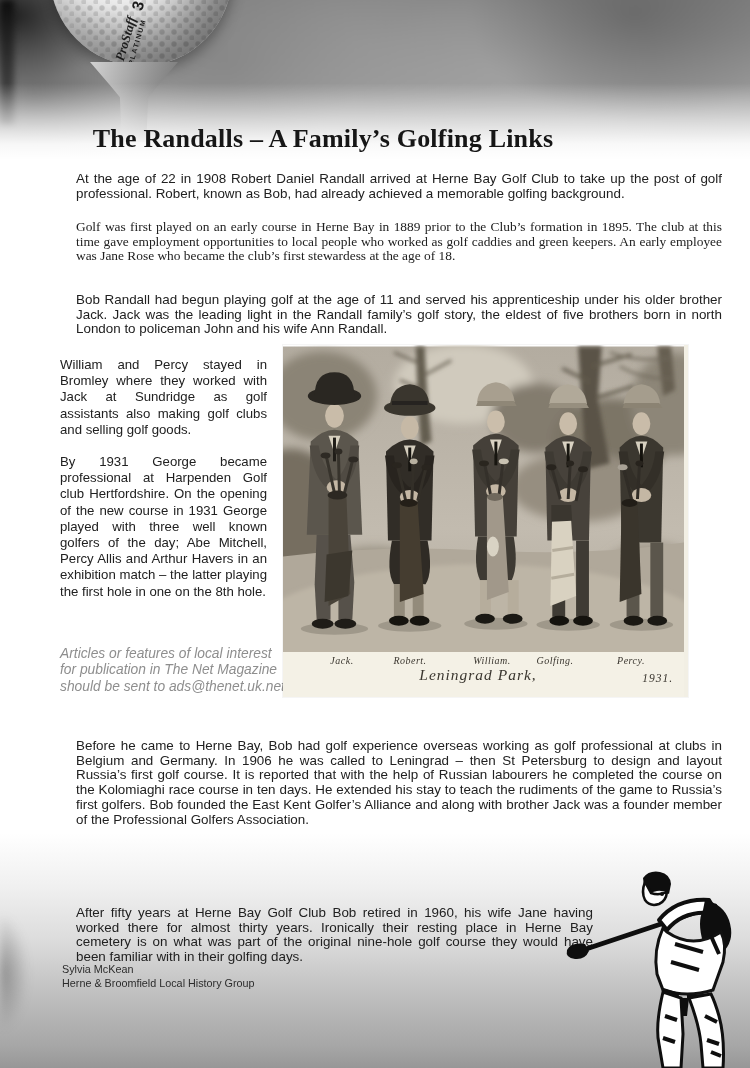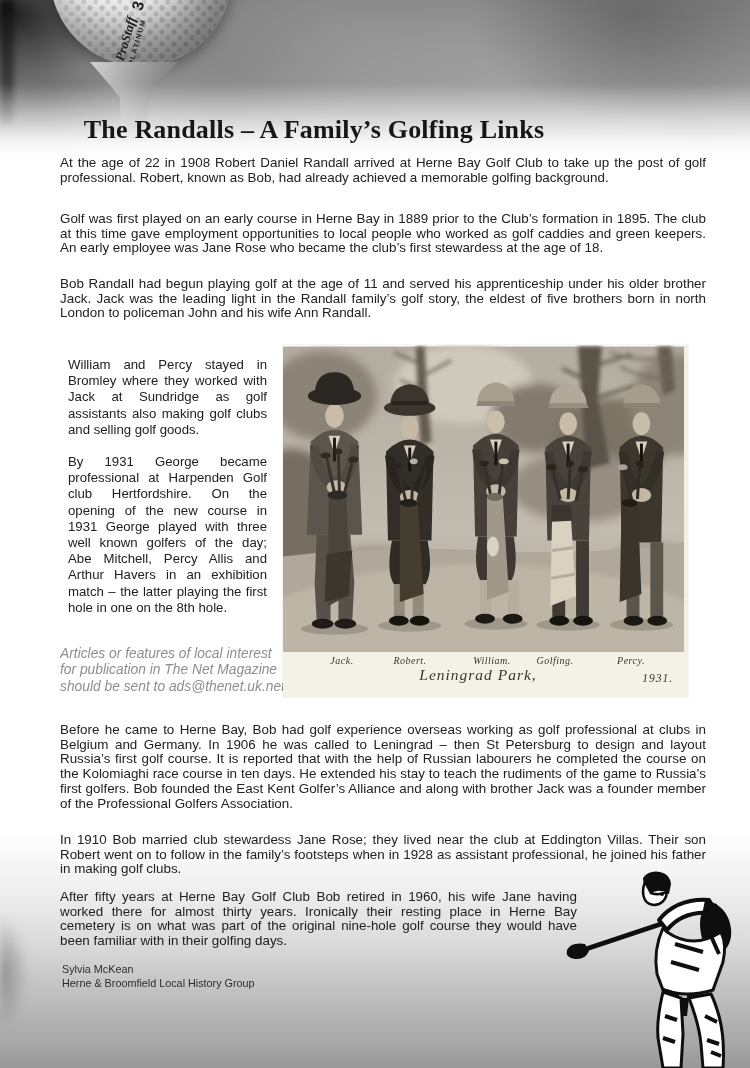--- a/index.html
+++ b/index.html
@@ -48,34 +48,34 @@
     clip-path:polygon(0% 0%,100% 0%,78% 28%,66% 44%,64% 100%,36% 100%,34% 44%,22% 28%);
     filter:blur(.7px);
   }
   .header-dark-left{position:absolute;left:0;top:0;width:14px;height:125px;background:linear-gradient(#0d0d0d,#555);filter:blur(3px);}
   .header-fade{
     position:absolute;inset:0;
     background:linear-gradient(180deg, rgba(255,255,255,0) 52%, rgba(255,255,255,.55) 74%, rgba(255,255,255,.92) 90%, #fff 100%);
   }
   
   .title{
-    position:absolute;left:0;top:107px;width:614px;margin:7px;text-align:center;
+    position:absolute;left:0;top:107px;width:614px;margin:16px;text-align:center;
     font:700 26px/1.2 "Liberation Serif",serif;color:#161616;letter-spacing:.2px;
   }
-  .para{position:absolute;left:60px;width:646px;margin:0;text-align:justify;
+  .para{position:absolute;left:60px;width:646px;margin:16px;text-align:justify;
     font:13.4px/14.7px "Liberation Sans",sans-serif;color:#212121;}
   .p1{top:156px;}
-  .p2{top:212px;}
+  .p2{top:204px;font-family:Liberation Serif, serif;}
   .p3{top:277px;}
   .p4{top:723px;}
   .p5{top:833px;}
   .p6{top:890px;width:517px;}
   
   .left-col{position:absolute;left:60px;top:357px;width:207px;}
-  .left-col p{margin:0 0 16px 8px;text-align:justify;font:13.2px/16.2px "Liberation Sans",sans-serif;color:#212121;}
+  .left-col p{margin:0 0 16px 0;text-align:justify;font:13.2px/16.2px "Liberation Sans",sans-serif;color:#212121;}
   .note{position:absolute;left:60px;top:646px;width:225px;margin:0;
     font:italic 13.8px/16.4px "Liberation Sans",sans-serif;color:#8e8e8e;text-align:left;}
   
   .photo{position:absolute;left:283px;top:345px;width:405px;height:352px;margin:0;
     border-right:4px solid #f2efe4;box-sizing:border-box;box-shadow:0 0 0 1px rgba(0,0,0,.04);}
   .photo-img{display:block;width:401px;height:307px;}
   .photo-caption{position:relative;width:401px;height:45px;background:#f4f1e6;font-family:"Liberation Serif",serif;color:#3a362f;}
   .cap-name{position:absolute;top:4px;transform:translateX(-50%);font:italic 10px/1 "Liberation Serif",serif;letter-spacing:.5px;}
   .cap-n1{left:59px;} .cap-n2{left:127px;} .cap-n3{left:209px;} .cap-n4{left:272px;} .cap-n5{left:348px;}
   .cap-title{position:absolute;top:15px;left:0;width:390px;text-align:center;font:italic 15.5px/1 "Liberation Serif",serif;letter-spacing:1px;}
@@ -291,21 +291,20 @@
       <span class="cap-name cap-n2">Robert.</span>
       <span class="cap-name cap-n3">William.</span>
       <span class="cap-name cap-n4">Golfing.</span>
       <span class="cap-name cap-n5">Percy.</span>
       <div class="cap-title">Leningrad Park,</div>
       <div class="cap-year">1931.</div>
     </figcaption>
   </figure>
 
   <p class="para p4">Before he came to Herne Bay, Bob had golf experience overseas working as golf professional at clubs in Belgium and Germany. In 1906 he was called to Leningrad – then St Petersburg to design and layout Russia’s first golf course.  It is reported that with the help of Russian labourers he completed the course on the Kolomiaghi race course in ten days.  He extended his stay to teach the rudiments of the game to Russia’s first golfers.  Bob founded the East Kent Golfer’s Alliance and along with brother Jack was a founder member of the Professional Golfers Association.</p>
-  <p class="para p5">In 1910 Bob married club stewardess Jane Rose; they lived near the club at Eddington Villas. Their son Robert went on to follow in the family’s footsteps when in 1928 as assistant professional, he joined his father in making golf clubs.</p>
   <p class="para p6">After fifty years at Herne Bay Golf Club Bob retired in 1960, his wife Jane having worked there for almost thirty years. Ironically their resting place in Herne Bay cemetery is on what was part of the original nine-hole golf course they would have been familiar with in their golfing days.</p>
 
   <div class="byline">
     <div>Sylvia McKean</div>
     <div>Herne &amp; Broomfield Local History Group</div>
   </div>
 
   <svg class="golfer" viewBox="0 0 187 202" xmlns="http://www.w3.org/2000/svg">
     <g>
       <path d="M152 40 L20 84" stroke="#0e0e0e" stroke-width="5" stroke-linecap="round" fill="none"></path>

